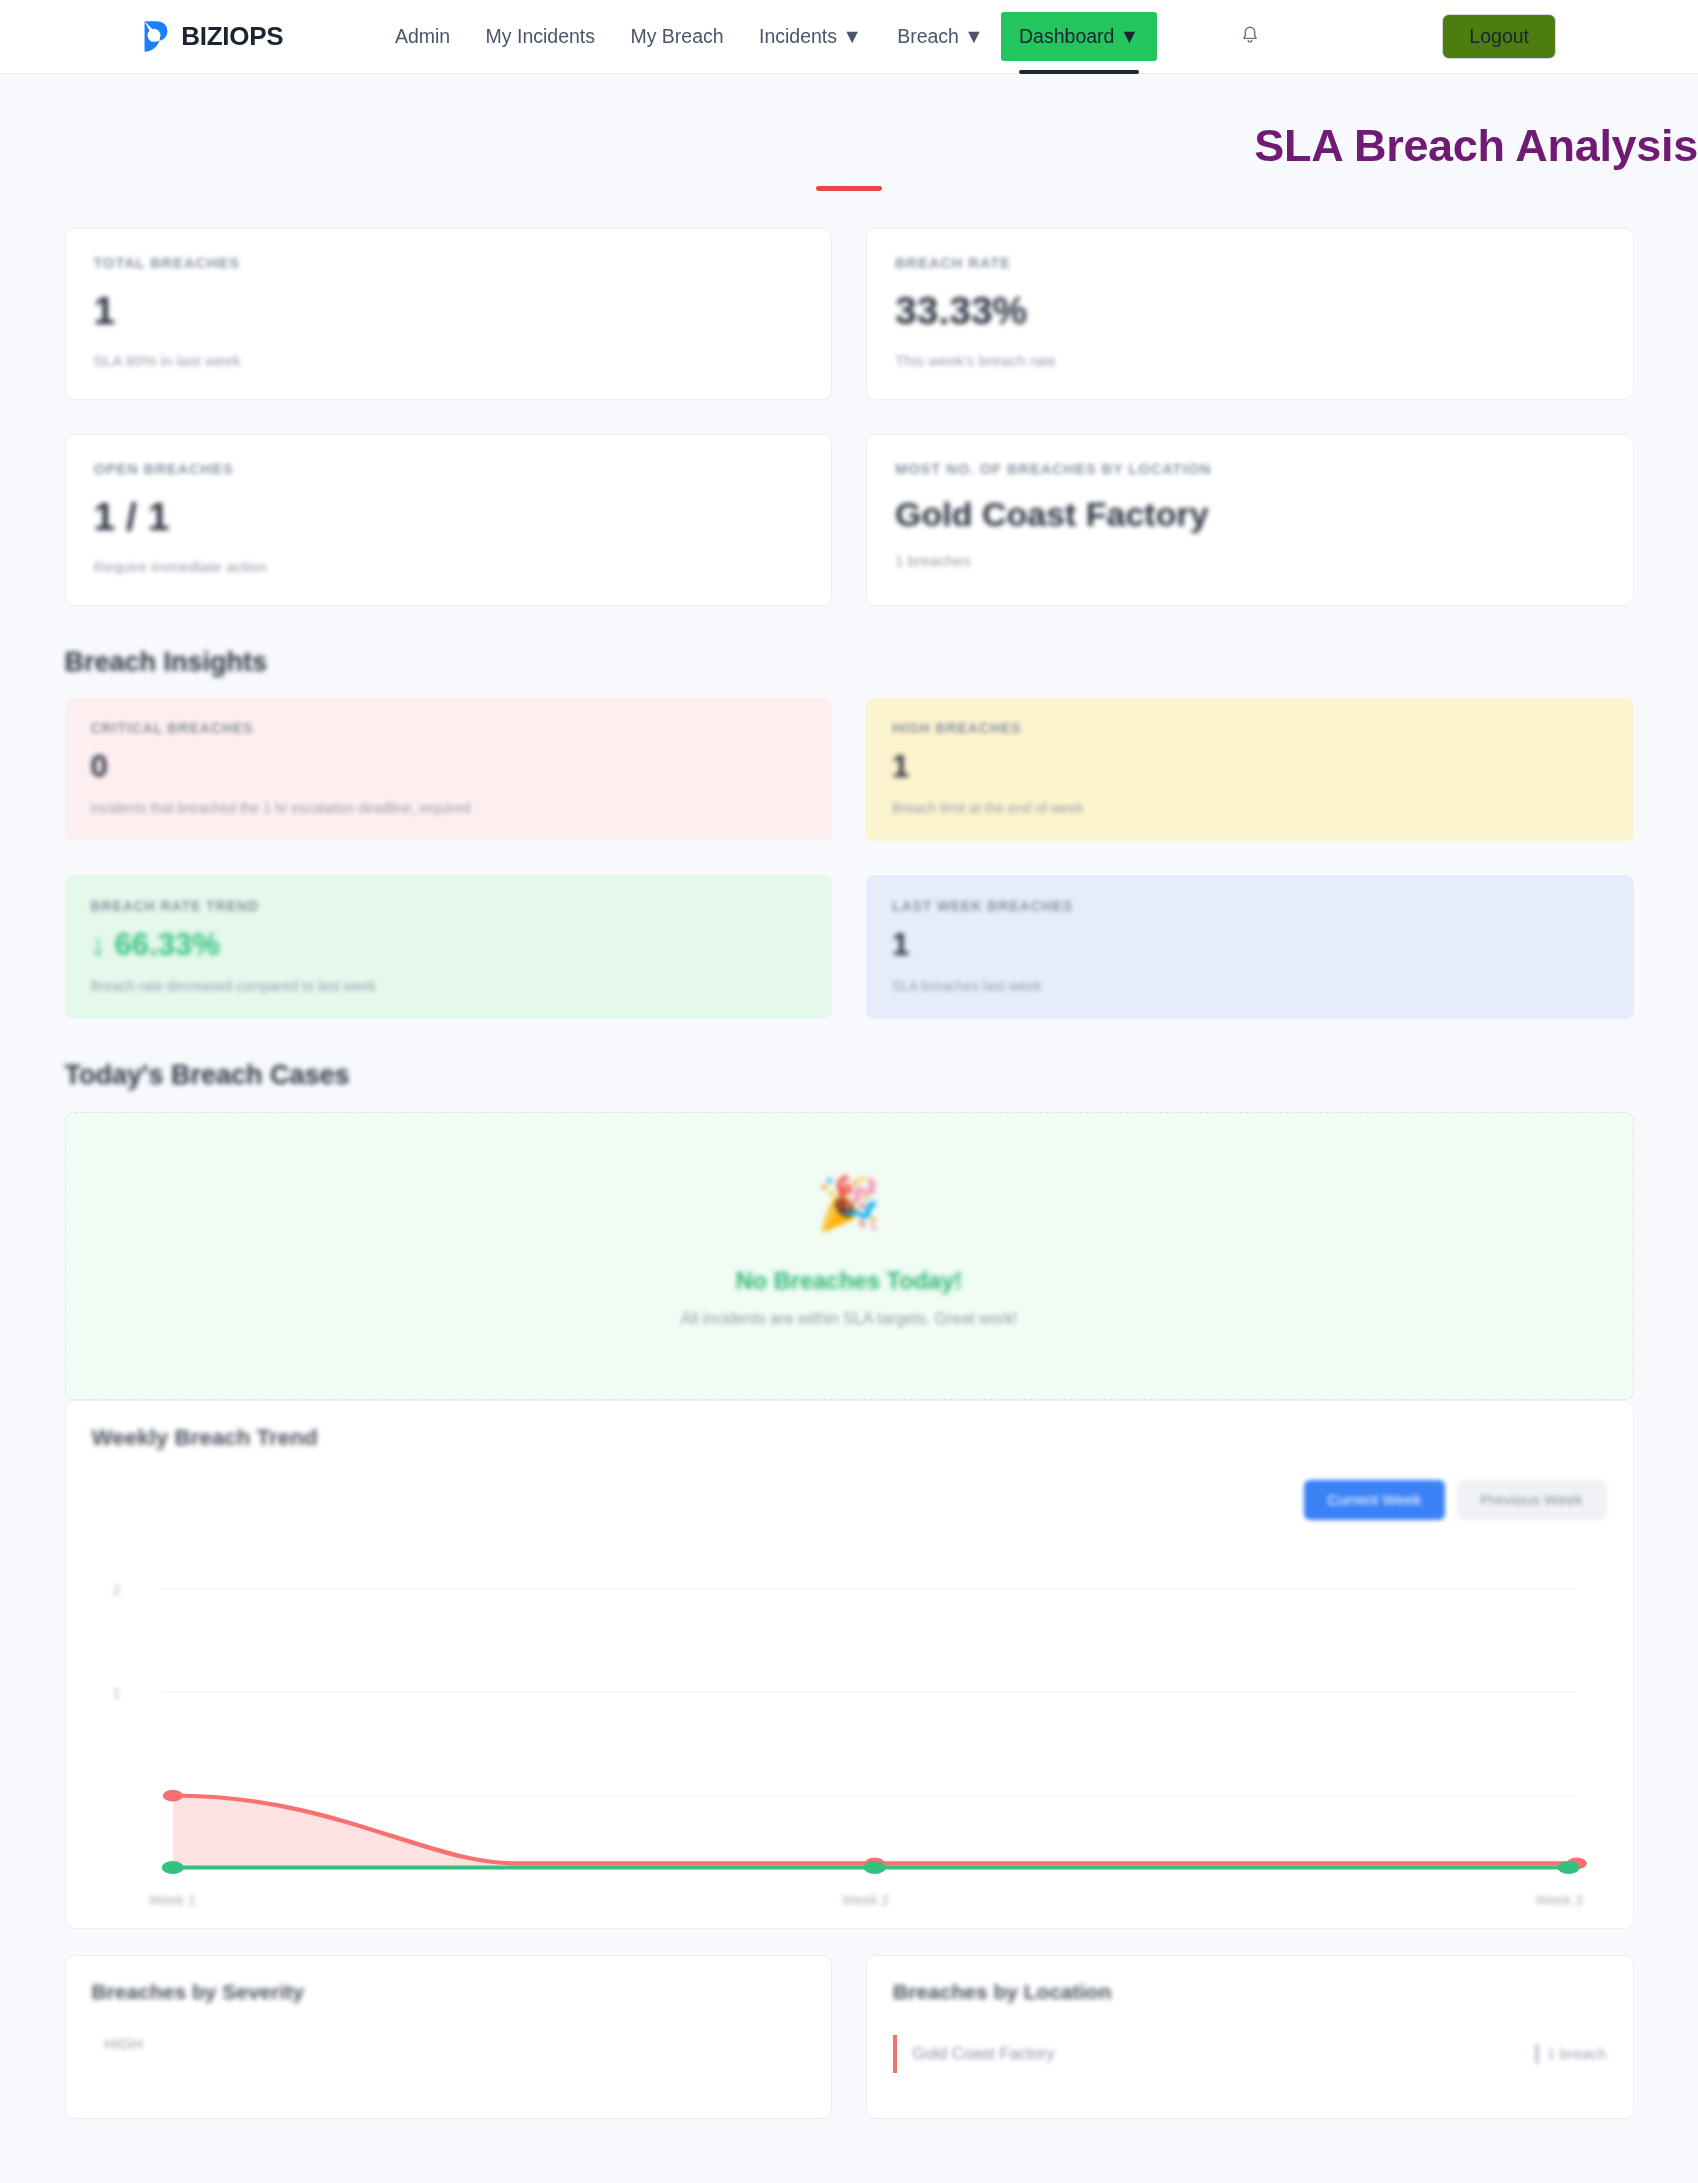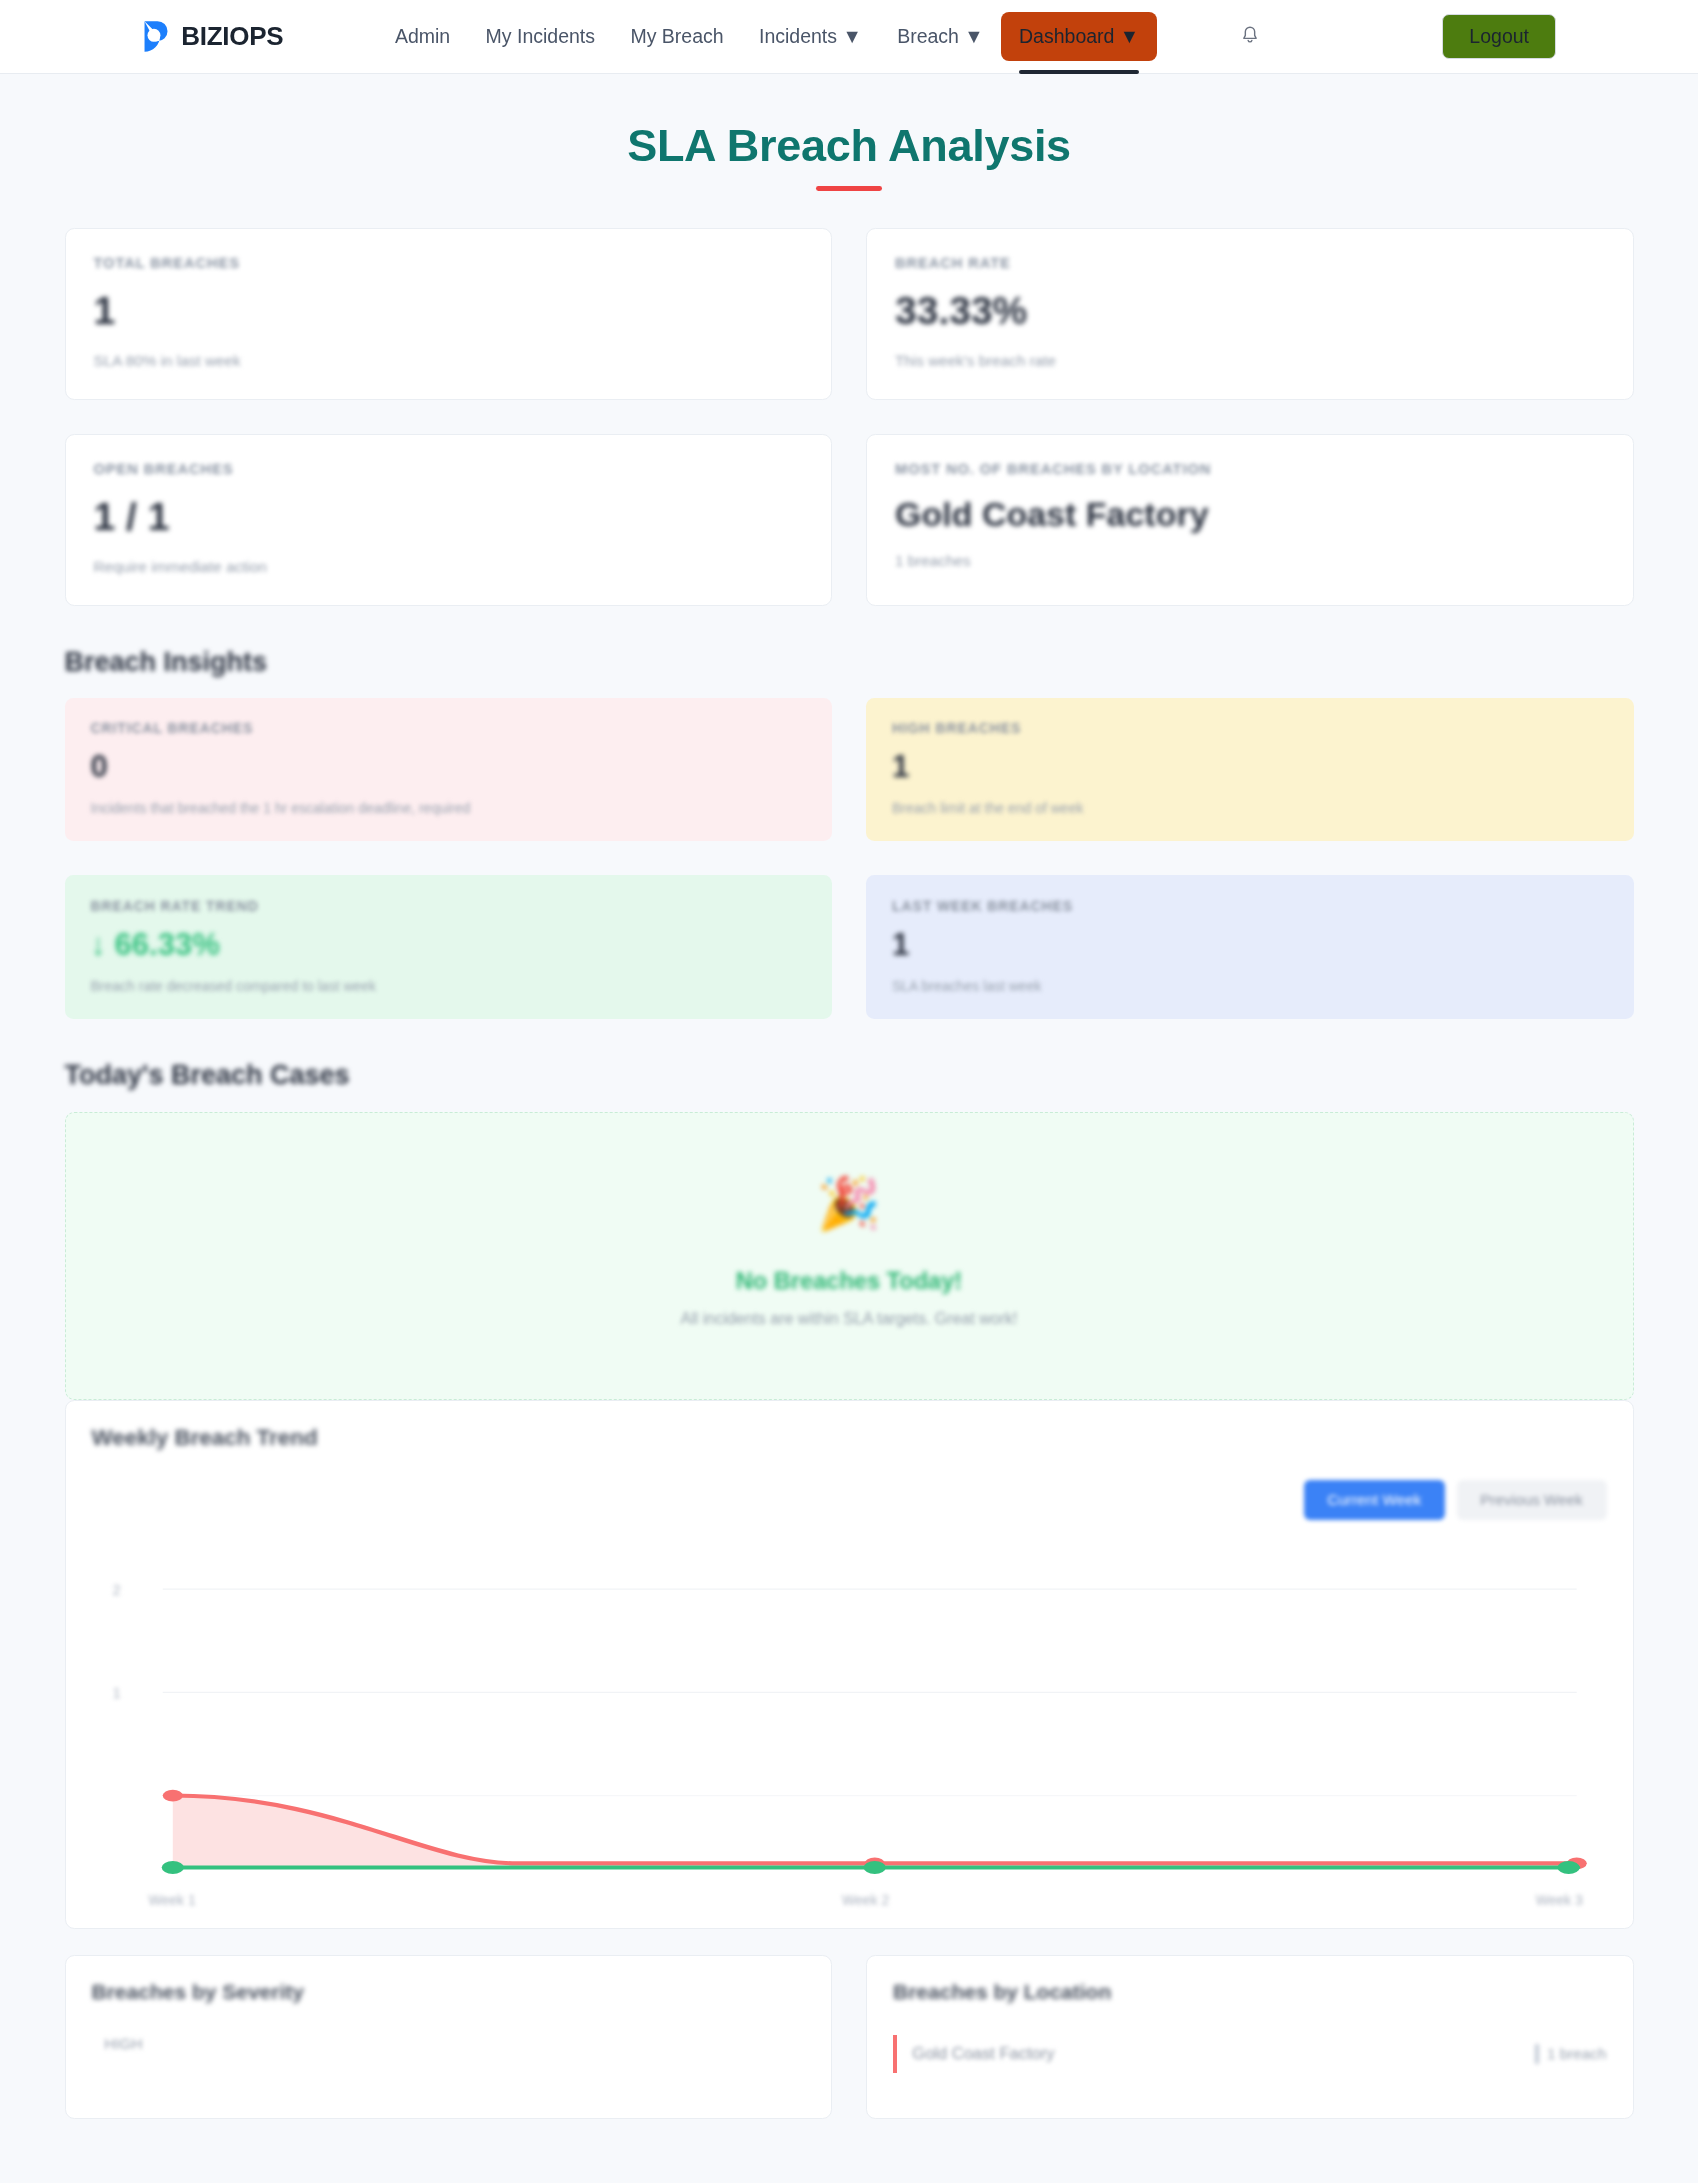--- a/index.html
+++ b/index.html
@@ -25,40 +25,40 @@
   .brand-mark { width: 31px; height: 33px; position: relative; flex: none; }
   .brand-name {
     font-size: 26px; font-weight: bold; letter-spacing: -0.3px; color: #1b2430;
   }
   .nav-links { display: flex; align-items: center; gap: 0; margin-left: 94px; }
   .nav-link {
     font-size: 19.5px; color: #4a5568; padding: 9.4px 17.7px;
     cursor: pointer; white-space: nowrap; text-decoration: none;
   }
   .nav-link.active-tab {
-    background: #c2410c; border-radius: 8px; color: #1b2430;
+    background: #22c55e; border-radius: 3px; color: #1b2430;
     padding: 13px 17.7px; position: relative;
   }
   .nav-link.active-tab::after {
     content: ""; position: absolute; left: 17.7px; right: 17.7px; bottom: -13px;
     height: 4.1px; background: #1f2733; border-radius: 2.4px;
   }
   .nav-spacer { flex: 1; }
   .bell-wrap { margin-left: 71px; padding: 5.9px 11.8px; cursor: pointer; }
   .logout-btn {
     border: 0.6px solid #d6dbe2; background: #4d7c0f; border-radius: 7px;
     font-size: 19.5px; color: #1b2430; padding: 10px 26px; cursor: pointer;
     font-family: inherit;
   }
 
   
   .page { padding: 0 0 177px 0; }
   .page-title {
-    text-align: center; font-size: 45px; font-weight: bold;
-    color: #0f766e; padding-top: 46px; letter-spacing: -0.3px;
+    text-align: right; font-size: 45px; font-weight: bold;
+    color: #701a75; padding-top: 46px; letter-spacing: -0.3px;
   }
   .title-rule {
     width: 66px; height: 4.7px; background: #ef4444; border-radius: 2.4px;
     margin: 14px auto 0 auto;
   }
 
   .container { width: 1569px; margin: 0 auto; padding: 0 0; }
   .grid2 { display: grid; grid-template-columns: 1fr 1fr; gap: 34px; }
 
   

